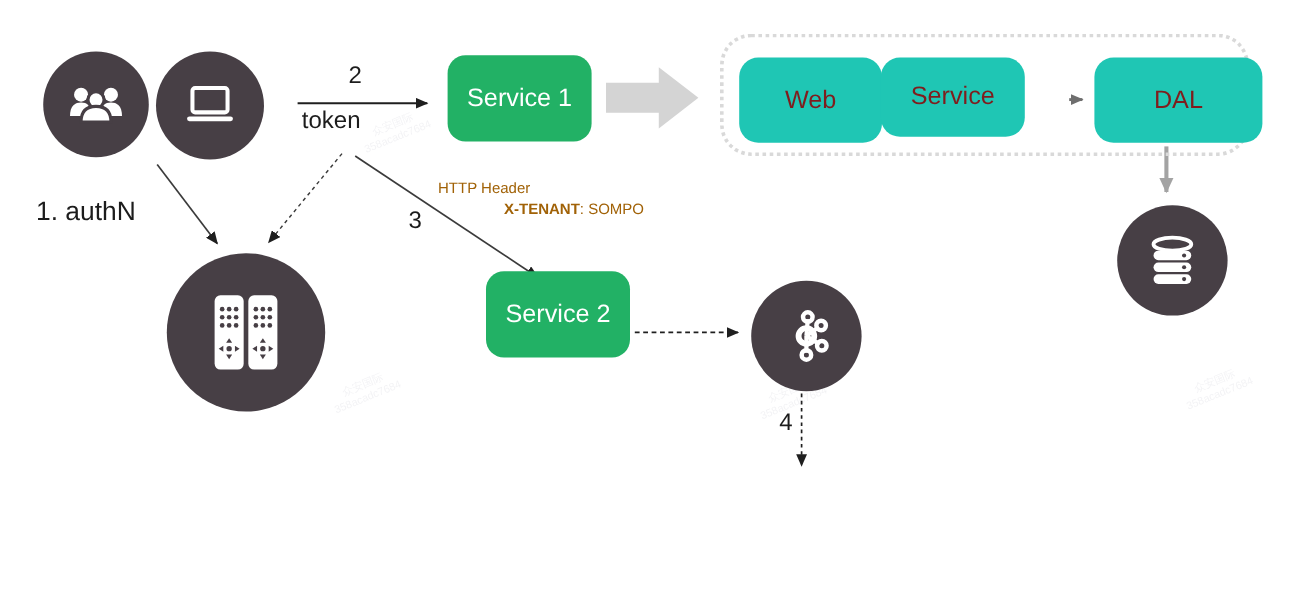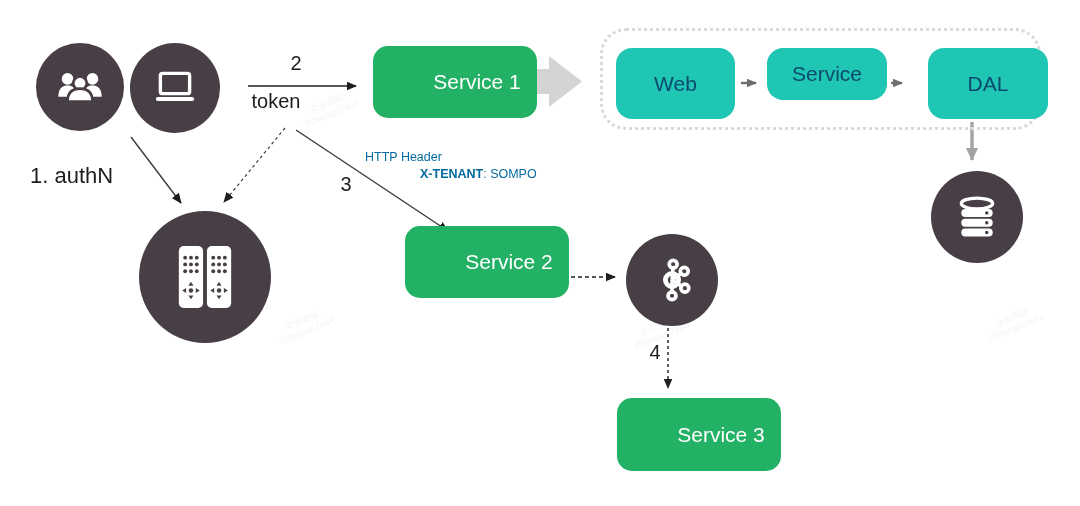--- a/index.html
+++ b/index.html
@@ -7,33 +7,33 @@
     position:relative;width:1080px;height:506px;background:#ffffff;overflow:hidden;
     font-family:"Liberation Sans","DejaVu Sans",sans-serif;color:#1c1c1c;
   }
   .circle{
     position:absolute;border-radius:50%;background:#473F45;
     display:flex;align-items:center;justify-content:center;
   }
   .svcbox{
     position:absolute;background:#22B165;border-radius:15px;
     display:flex;align-items:center;justify-content:center;
-    color:#ffffff;font-size:21px;padding-left:44px;
+    color:#ffffff;font-size:21px;
   }
   .tealbox{
     position:absolute;background:#1FC6B4;border-radius:16px;
     display:flex;align-items:center;justify-content:center;
-    color:#0c4a6e;font-size:21px;
+    color:#7f1d1d;font-size:21px;
   }
   .pipeline{
     position:absolute;left:600px;top:28px;width:441px;height:102px;
     border:3px dotted #D9D9D9;border-radius:26px;box-sizing:border-box;
   }
   .lbl{position:absolute;font-size:20px;color:#1c1c1c;white-space:nowrap;}
-  .lbl-small{position:absolute;font-size:12.5px;color:#0369a1;white-space:nowrap;}
+  .lbl-small{position:absolute;font-size:12.5px;color:#a16207;white-space:nowrap;}
   .center{text-align:center;}
   .wm{
     position:absolute;opacity:0.10;color:#8a8aa0;font-size:9px;line-height:11px;
     transform:rotate(-22deg);text-align:center;white-space:nowrap;pointer-events:none;
   }
   svg{display:block;}
   #connectors{position:absolute;left:0;top:0;z-index:0;}
   .node-layer{z-index:1;}
 </style>
 </head>
@@ -146,24 +146,24 @@
   <div class="lbl center" style="left:236px;top:90px;width:80px;">token</div>
 
   <div class="svcbox" style="left:373px;top:46px;width:120px;height:72px;">
     <span>Service 1</span>
   </div>
 
   <div class="pipeline"></div>
   <div class="tealbox" style="left:616px;top:48px;width:119px;height:71px;">
     <span>Web</span>
   </div>
-  <div class="tealbox" style="left:767px;top:48px;width:120px;height:52px;text-align:right;">
+  <div class="tealbox" style="left:734px;top:48px;width:120px;height:66px;text-align:right;">
     <span>Service</span>
   </div>
-  <div class="tealbox" style="left:912px;top:48px;width:120px;height:71px;margin-left:16px;">
+  <div class="tealbox" style="left:912px;top:48px;width:140px;height:71px;">
     <span>DAL</span>
   </div>
 
   <div class="circle node-layer" style="left:931px;top:171px;width:92px;height:92px;">
     <span>
       <svg width="52" height="52" viewBox="0 0 48 48">
         <ellipse cx="24" cy="11.5" rx="14.5" ry="5" fill="none" stroke="#ffffff" stroke-width="3"></ellipse>
         <rect x="9.5" y="16.5" width="29" height="7.4" rx="3.7" fill="#ffffff"></rect>
         <rect x="9.5" y="25.6" width="29" height="7.4" rx="3.7" fill="#ffffff"></rect>
         <rect x="9.5" y="34.7" width="29" height="7.4" rx="3.7" fill="#ffffff"></rect>
@@ -195,23 +195,20 @@
           <circle cx="24" cy="37.5" r="3.4" stroke-width="3.2"></circle>
           <circle cx="34.5" cy="16.5" r="3.4" stroke-width="3.2"></circle>
           <circle cx="35" cy="31" r="3.4" stroke-width="3.2"></circle>
         </g>
       </svg>
     </span>
   </div>
 
   <div class="lbl center" style="left:635px;top:341px;width:40px;">4</div>
 
-  <div class="svcbox" style="left:617px;top:398px;width:120px;height:73px;">
-    <span>Service 3</span>
-  </div>
 
   <div class="wm" style="left:300px;top:98px;">
     <div>众安国际</div>
     <div>358acadc7684</div>
   </div>
   <div class="wm" style="left:275px;top:315px;">
     <div>众安国际</div>
     <div>358acadc7684</div>
   </div>
   <div class="wm" style="left:630px;top:320px;">

